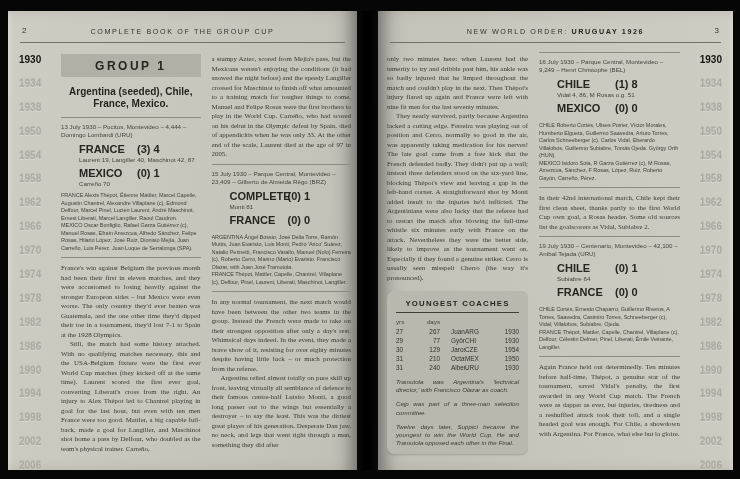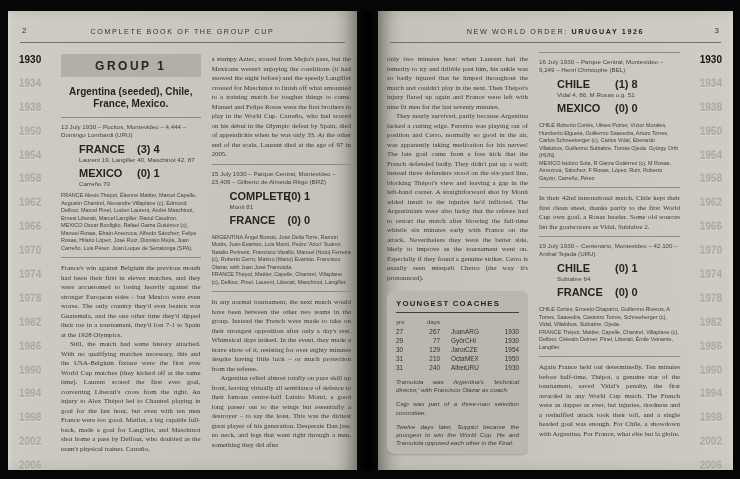--- a/index.html
+++ b/index.html
@@ -48,21 +48,21 @@
   .match .meta{font-size:6.2px;line-height:8px;color:#45433c;margin:2px 0 4px;}
   .score-row{display:flex;margin:2px 0 0 18px;font-weight:bold;font-size:11px;color:#26251f;}
   .score-row .team{width:58px;}
   .scorers{font-size:6.2px;line-height:8px;color:#45433c;margin:1px 0 3px 18px;}
   .score-pad{height:4px;}
   .squads{margin-top:4px;}
   .squads p{font-size:5.5px;line-height:7.5px;letter-spacing:-0.05px;color:#44423b;margin:0;text-align:left;}
 
   .coaches-box{background:#bab7ae;border-radius:7px;padding:8px 9px 7px;margin-top:9px;
     box-shadow:0 1px 2px rgba(0,0,0,.18);}
-  .cb-title{font-weight:bold;font-size:7.8px;letter-spacing:1.2px;color:#26251f;
+  .cb-title{text-align:center;font-weight:bold;font-size:7.8px;letter-spacing:1.2px;color:#26251f;
     border-bottom:1.4px solid #3f3d36;padding-bottom:4px;margin-bottom:5px;}
   .cb-heads{display:flex;font-size:6.2px;color:#45433c;margin-bottom:2px;}
   .cb-heads .h-yrs{width:18px;} .cb-heads .h-days{width:26px;text-align:right;}
   .cb-row{display:flex;font-size:6.4px;line-height:9px;color:#32312b;}
   .cb-yrs{width:18px;} .cb-days{width:26px;text-align:right;}
   .cb-name{flex:1;padding-left:11px;white-space:nowrap;overflow:hidden;}
   .cb-cty{width:28px;} .cb-year{width:26px;text-align:right;}
   .cb-note{font-size:6.2px;line-height:8.2px;font-style:italic;color:#3c3a33;margin:6px 0 0;text-align:justify;}
 </style>
 </head>

